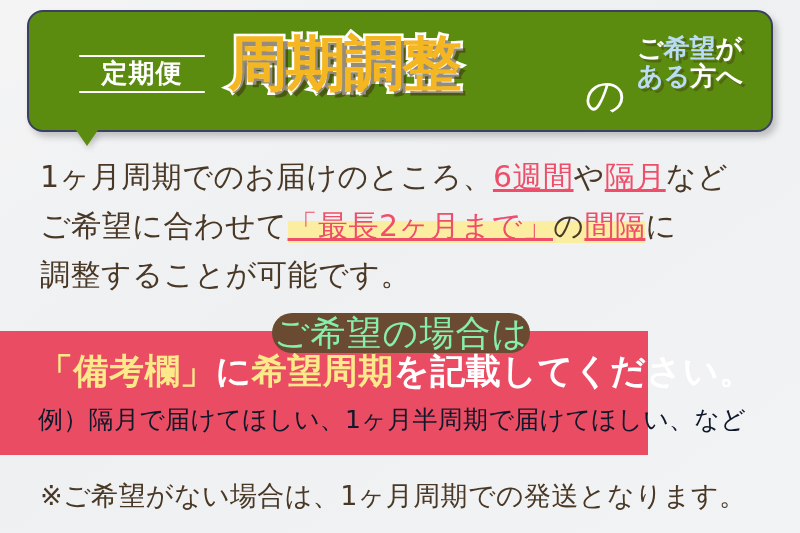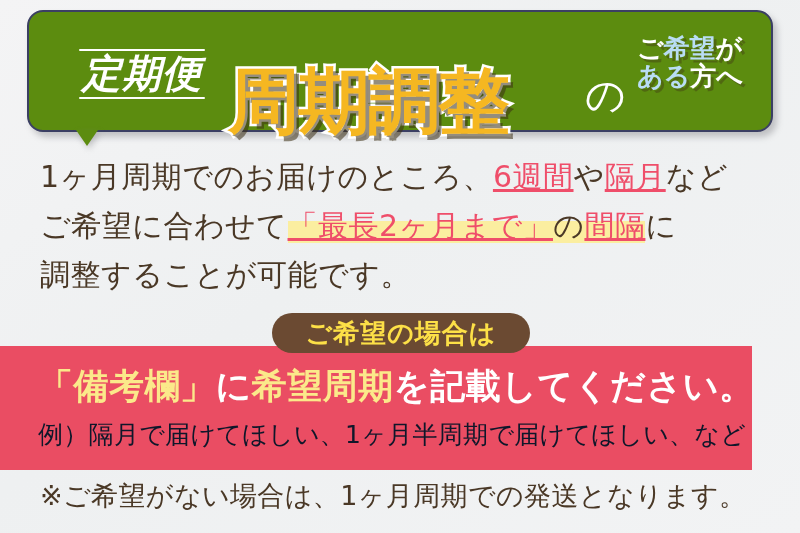--- a/index.html
+++ b/index.html
@@ -37,41 +37,39 @@
     position:absolute; left:42px; top:30px;
     width:142px; height:64px;
     display:flex; flex-direction:column;
     justify-content:center; align-items:center;
   }
   .rule { width:126px; height:2px; background:#ffffff; border-radius:2px; }
   .rule.top { margin-bottom:3px; }
   .rule.bottom { margin-top:3px; }
   #teikibin {
     color:#ffffff;
-    font-size:39px; font-weight:bold;
+    font-size:26px; font-weight:bold;
     letter-spacing:1px;
     line-height:1.05;
     white-space:nowrap;
     font-family:"DejaVu Sans", sans-serif;
-    font-style:italic;
   }
 
   
   #main-kanji {
     position:absolute; left:199px; top:16px;
-    font-size:72px; font-weight:bold;
+    font-size:60px; font-weight:bold;
     color:#f5b721;
     letter-spacing:-2px;
     line-height:1.18;
     white-space:nowrap;
     -webkit-text-stroke:5px #ffffff;
     paint-order:stroke fill;
     text-shadow:5px 5px 0 rgba(60,48,20,0.55);
     font-family:"DejaVu Sans", sans-serif;
-    margin-top:31px;
   }
 
   
   #no-particle {
     position:absolute; left:556px; top:56px;
     font-size:40px; color:#ffffff;
     font-family:"DejaVu Sans", sans-serif;
   }
 
   
@@ -109,31 +107,31 @@
   
   #brown-pill {
     position:absolute; left:272px; top:313px;
     width:258px; height:40px;
     background:#6b4a32;
     border-radius:22px;
     display:flex; align-items:center; justify-content:center;
     z-index:3;
   }
   #brown-pill-label {
-    color:#fde047;
-    font-size:26px; font-weight:bold;
+    color:#86efac;
+    font-size:35px; font-weight:normal;
     letter-spacing:1px;
     white-space:nowrap;
     font-family:"DejaVu Sans", sans-serif;
   }
 
   
   #pink-band {
-    position:absolute; left:0; top:346px;
-    width:752px; height:124px;
+    position:absolute; left:0; top:331px;
+    width:648px; height:124px;
     background:#ea4d63;
   }
   #pink-headline {
     position:absolute; left:38px; top:17px;
     font-size:35px; font-weight:bold;
     color:#ffffff;
     letter-spacing:0.5px;
     white-space:nowrap;
     font-family:"DejaVu Sans", sans-serif;
   }

